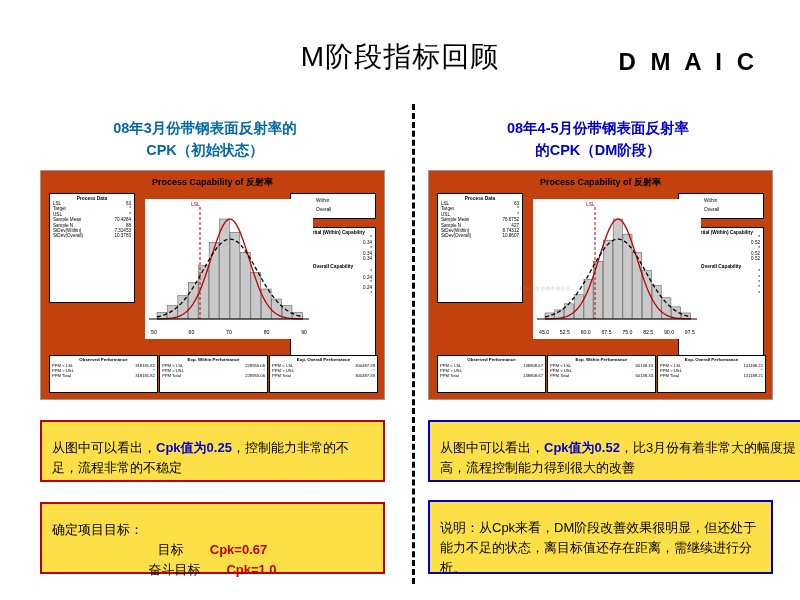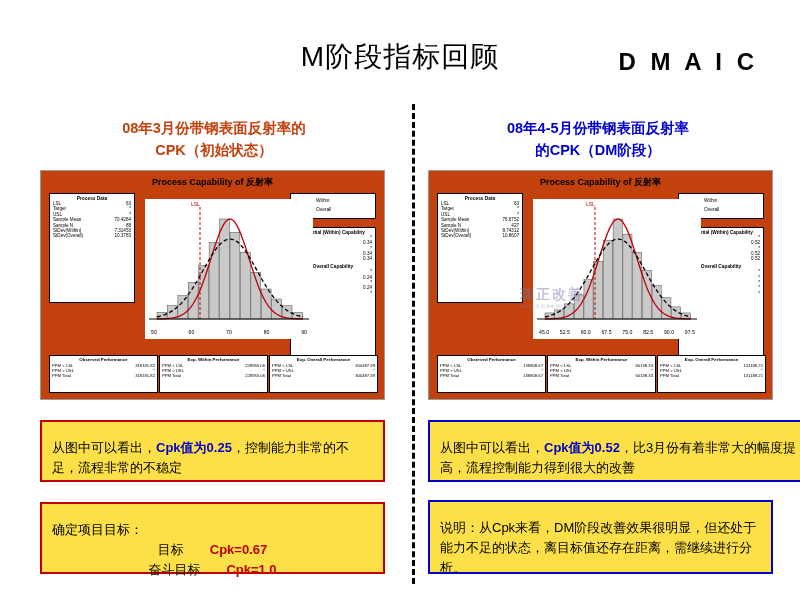--- a/index.html
+++ b/index.html
@@ -25,21 +25,21 @@
   .mid-divider{
     position:absolute;left:412px;top:104px;width:0;height:480px;
     border-left:3px dashed #000;
   }
   
   .col-head{
     position:absolute;
     font-size:14.5px;font-weight:bold;
     text-align:center;line-height:1.5;
   }
-  .col-head.left{left:44px;top:118px;width:340px;color:#c2410c;}
+  .col-head.left{left:35px;top:118px;width:340px;color:#0369a1;}
   .col-head.right{left:428px;top:118px;width:340px;color:#0000cc;}
 
   
   .panel{
     position:absolute;
     background:#c2410c;
     border:1px solid #9a9a9a;
     box-sizing:border-box;
   }
   .panel.left{left:40px;top:170px;width:345px;height:230px;}
@@ -527,21 +527,20 @@
               <td>PPM Total</td>
               <td class="v">141188.21</td>
             </tr>
           </tbody>
         </table>
       </div>
     </div>
 </div>
 
 <div class="watermark">
-  <div class="wm-text">珠正改善</div>
   <div class="wm-sub">郑州企管咨询有限公司</div>
 </div>
 
 <div class="cbox red c1">
   <span>从图中可以看出，</span><span class="hl-blue">Cpk值为0.25</span><span>，控制能力非常的不足，流程非常的不稳定</span>
 </div>
 
 <div class="cbox blue c2">
   <span>从图中可以看出，</span><span class="hl-blue">Cpk值为0.52</span><span>，比3月份有着非常大的幅度提高，流程控制能力得到很大的改善</span>
 </div>

